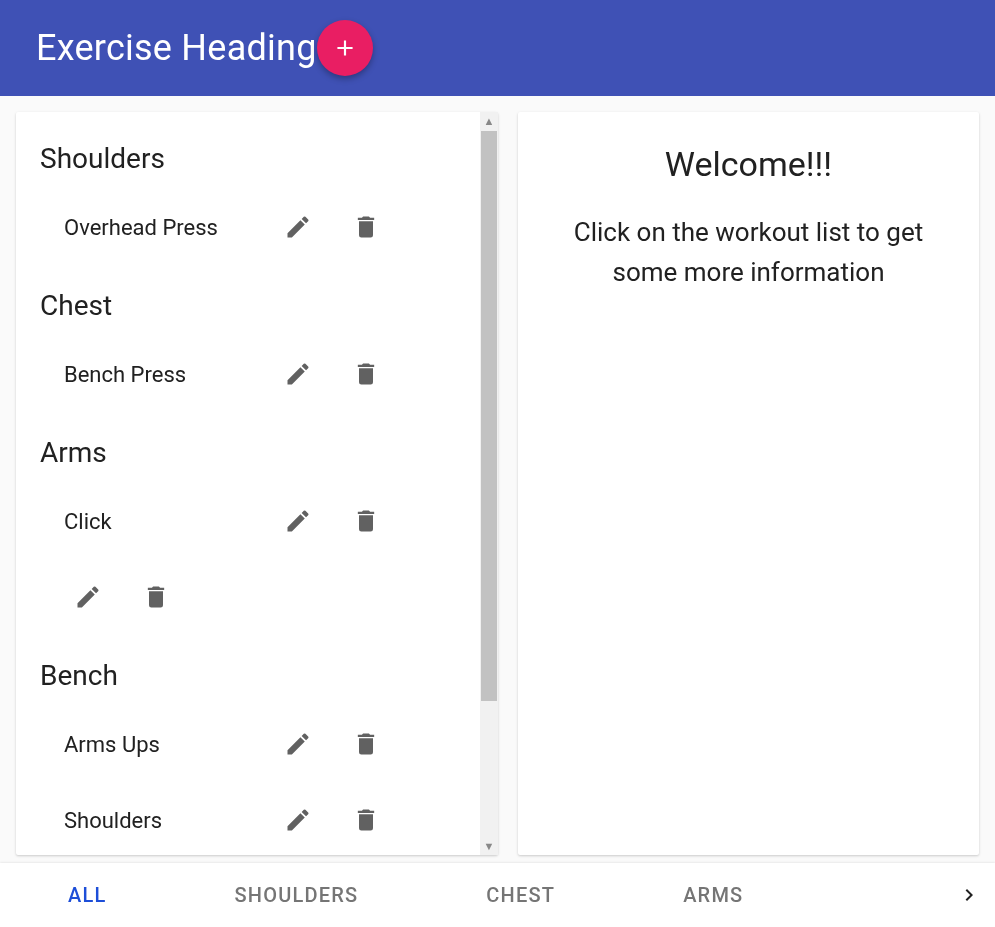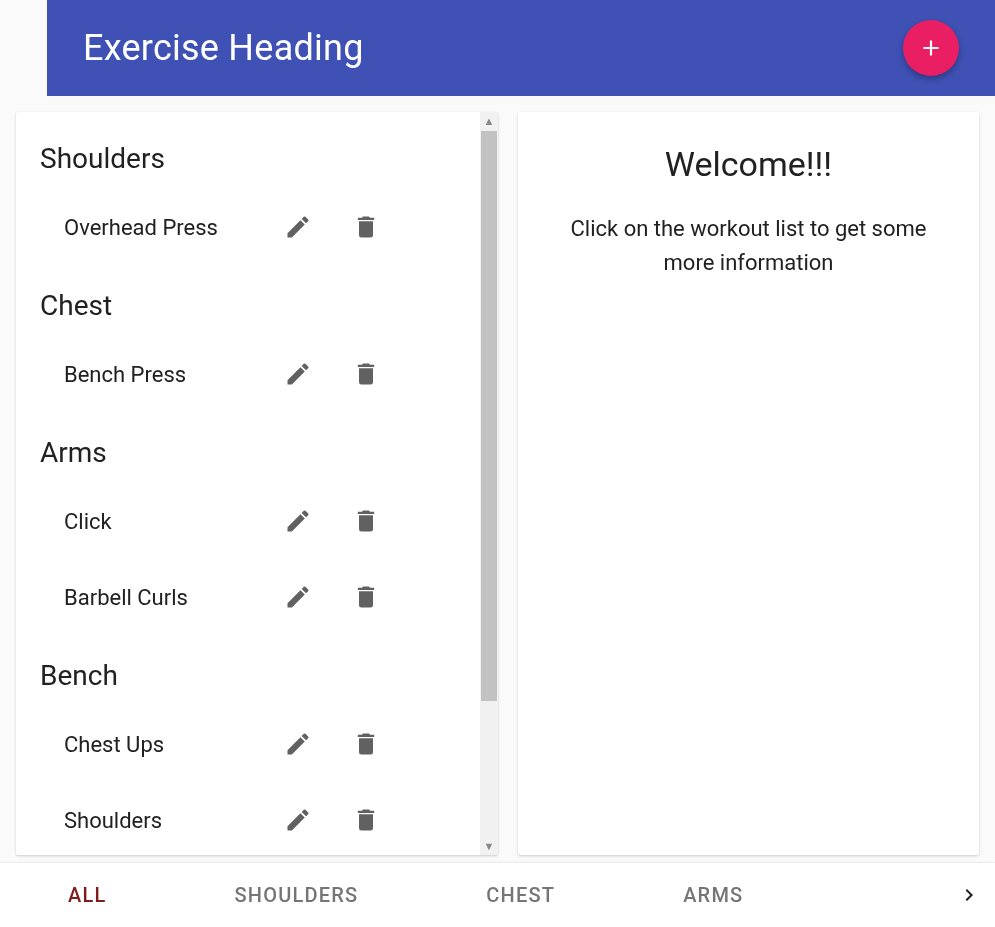--- a/index.html
+++ b/index.html
@@ -9,26 +9,24 @@
     font-family: Roboto, "Helvetica Neue", Arial, sans-serif;
     color: #212121;
     background: #fafafa;
     overflow: hidden;
   }
 
   
   .appbar {
     display: flex;
     align-items: center;
-    justify-content: space-between;
     background: #3f51b5;
     color: #fff;
     height: 96px;
     padding: 0 36px;
-    margin-left: 47px;
   }
   .appbar h1 {
     font-size: 36px;
     font-weight: 400;
     letter-spacing: 0.25px;
   }
   .fab {
     width: 56px;
     height: 56px;
     border-radius: 50%;
@@ -138,21 +136,21 @@
     padding: 32px 32px;
     text-align: center;
   }
   .detail-panel h2 {
     font-size: 34px;
     font-weight: 400;
     margin-bottom: 28px;
     color: #212121;
   }
   .detail-panel p {
-    font-size: 22px;
+    font-size: 26px;
     line-height: 1.55;
     color: #212121;
     max-width: 420px;
   }
 
   
   .tabbar {
     height: 64px;
     background: #fff;
     display: flex;
@@ -174,21 +172,21 @@
     display: flex;
     align-items: center;
     font-size: 20px;
     font-weight: 500;
     letter-spacing: 1.2px;
     color: #757575;
     cursor: pointer;
     text-transform: uppercase;
     white-space: nowrap;
   }
-  .tab.active { color: #7f1d1d; }
+  .tab.active { color: #1d4ed8; }
   .tab-arrow {
     width: 44px;
     height: 64px;
     display: flex;
     align-items: center;
     justify-content: center;
     cursor: pointer;
   }
   .tab-arrow svg { fill: #212121; width: 24px; height: 24px; }
 </style>
@@ -250,37 +248,36 @@
             </svg>
         </span>
         <span class="icon-gap"></span>
         <span class="icon-btn delete">
           <svg viewBox="0 0 24 24">
               <path d="M6 19a2 2 0 0 0 2 2h8a2 2 0 0 0 2-2V7H6v12zM19 4h-3.5l-1-1h-5l-1 1H5v2h14V4z"></path>
             </svg>
         </span>
       </div>
       <div class="exercise-row">
-        <span class="exercise-name">Barbell Curls</span>
         <span class="icon-btn">
           <svg viewBox="0 0 24 24">
               <path d="M3 17.25V21h3.75L17.81 9.94l-3.75-3.75L3 17.25zM20.71 7.04a1 1 0 0 0 0-1.41l-2.34-2.34a1 1 0 0 0-1.41 0l-1.83 1.83 3.75 3.75 1.83-1.83z"></path>
             </svg>
         </span>
         <span class="icon-gap"></span>
         <span class="icon-btn delete">
           <svg viewBox="0 0 24 24">
               <path d="M6 19a2 2 0 0 0 2 2h8a2 2 0 0 0 2-2V7H6v12zM19 4h-3.5l-1-1h-5l-1 1H5v2h14V4z"></path>
             </svg>
         </span>
       </div>
 
       <div class="group-header">Bench</div>
       <div class="exercise-row">
-        <span class="exercise-name">Chest Ups</span>
+        <span class="exercise-name">Arms Ups</span>
         <span class="icon-btn">
           <svg viewBox="0 0 24 24">
               <path d="M3 17.25V21h3.75L17.81 9.94l-3.75-3.75L3 17.25zM20.71 7.04a1 1 0 0 0 0-1.41l-2.34-2.34a1 1 0 0 0-1.41 0l-1.83 1.83 3.75 3.75 1.83-1.83z"></path>
             </svg>
         </span>
         <span class="icon-gap"></span>
         <span class="icon-btn delete">
           <svg viewBox="0 0 24 24">
               <path d="M6 19a2 2 0 0 0 2 2h8a2 2 0 0 0 2-2V7H6v12zM19 4h-3.5l-1-1h-5l-1 1H5v2h14V4z"></path>
             </svg>

